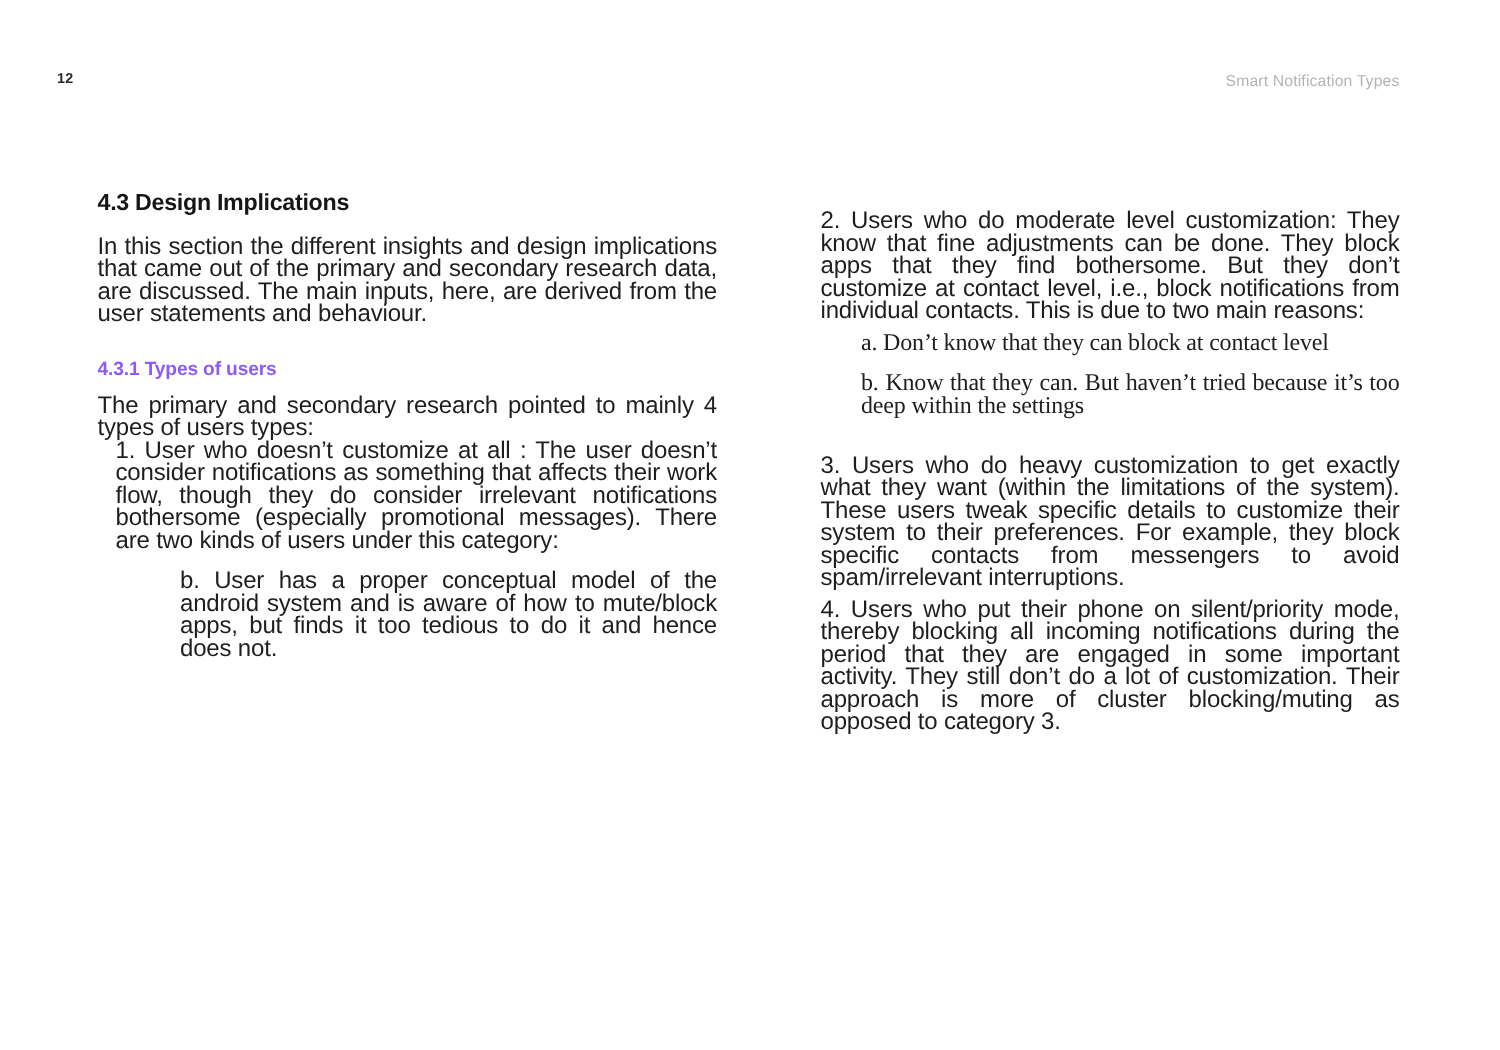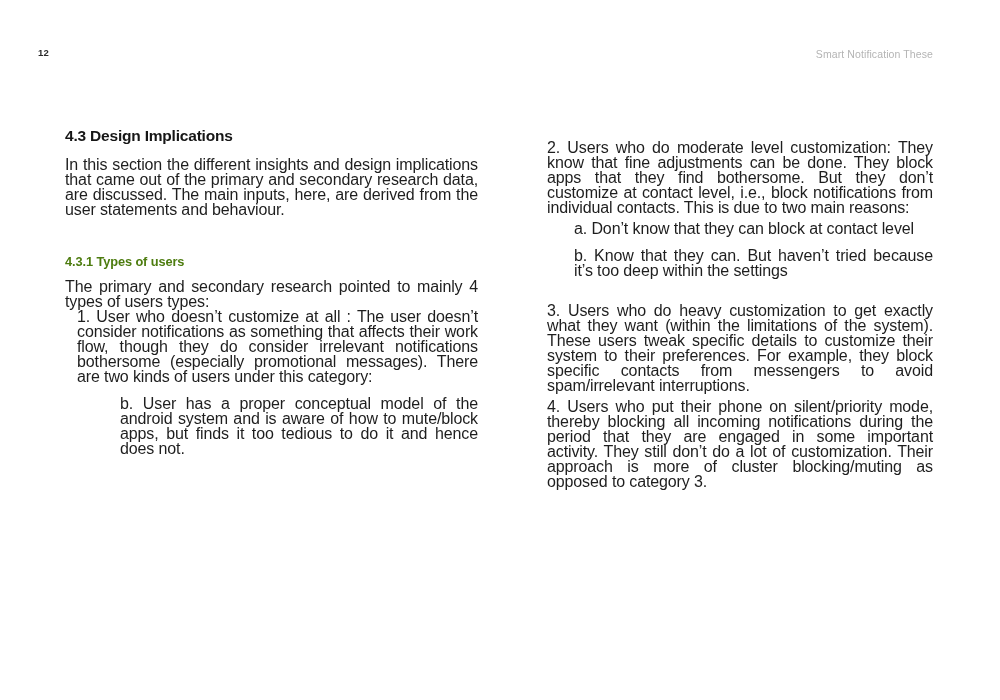--- a/index.html
+++ b/index.html
@@ -54,47 +54,47 @@
     font-size: 15.5px;
     font-weight: 700;
     color: #161616;
     letter-spacing: -0.2px;
     margin: 0 0 12px 0;
     line-height: 19px;
   }
   .subsection-heading {
     font-size: 12.8px;
     font-weight: 700;
-    color: #4d7c0f;
+    color: #8b5cf6;
     letter-spacing: -0.1px;
-    margin: 36px 0 9px 0;
+    margin: 20px 0 9px 0;
     line-height: 17px;
   }
   .body-text {
     font-size: 16px;
     line-height: 15px;
     letter-spacing: -0.12px;
     text-align: justify;
     margin: 0;
   }
   .indent-1 { margin-left: 12px; }
   .indent-2 { margin-left: 55px; }
-  .r-indent-1 { margin-left: 27px; }
+  .r-indent-1 { margin-left: 27px; font-family: Liberation Serif, serif; }
   .mt-xs { margin-top: 12px; }
   .mt-sm { margin-top: 6px; }
   .mt-gap { margin-top: 25px; }
 </style>
 </head>
 <body>
 
 <div class="page">
 
   <div class="page-number">12</div>
 
-  <div class="doc-title">Smart Notification These</div>
+  <div class="doc-title">Smart Notification Types</div>
 
   <div class="col col-left">
     <h1 class="section-heading">4.3 Design Implications</h1>
 
     <p class="body-text">In this section the different insights and design implications that came out of the primary and secondary research data, are discussed. The main inputs, here, are derived from the user statements and behaviour.</p>
 
     <h2 class="subsection-heading">4.3.1 Types of users</h2>
 
     <p class="body-text">The primary and secondary research pointed to mainly 4 types of users types:</p>
 

